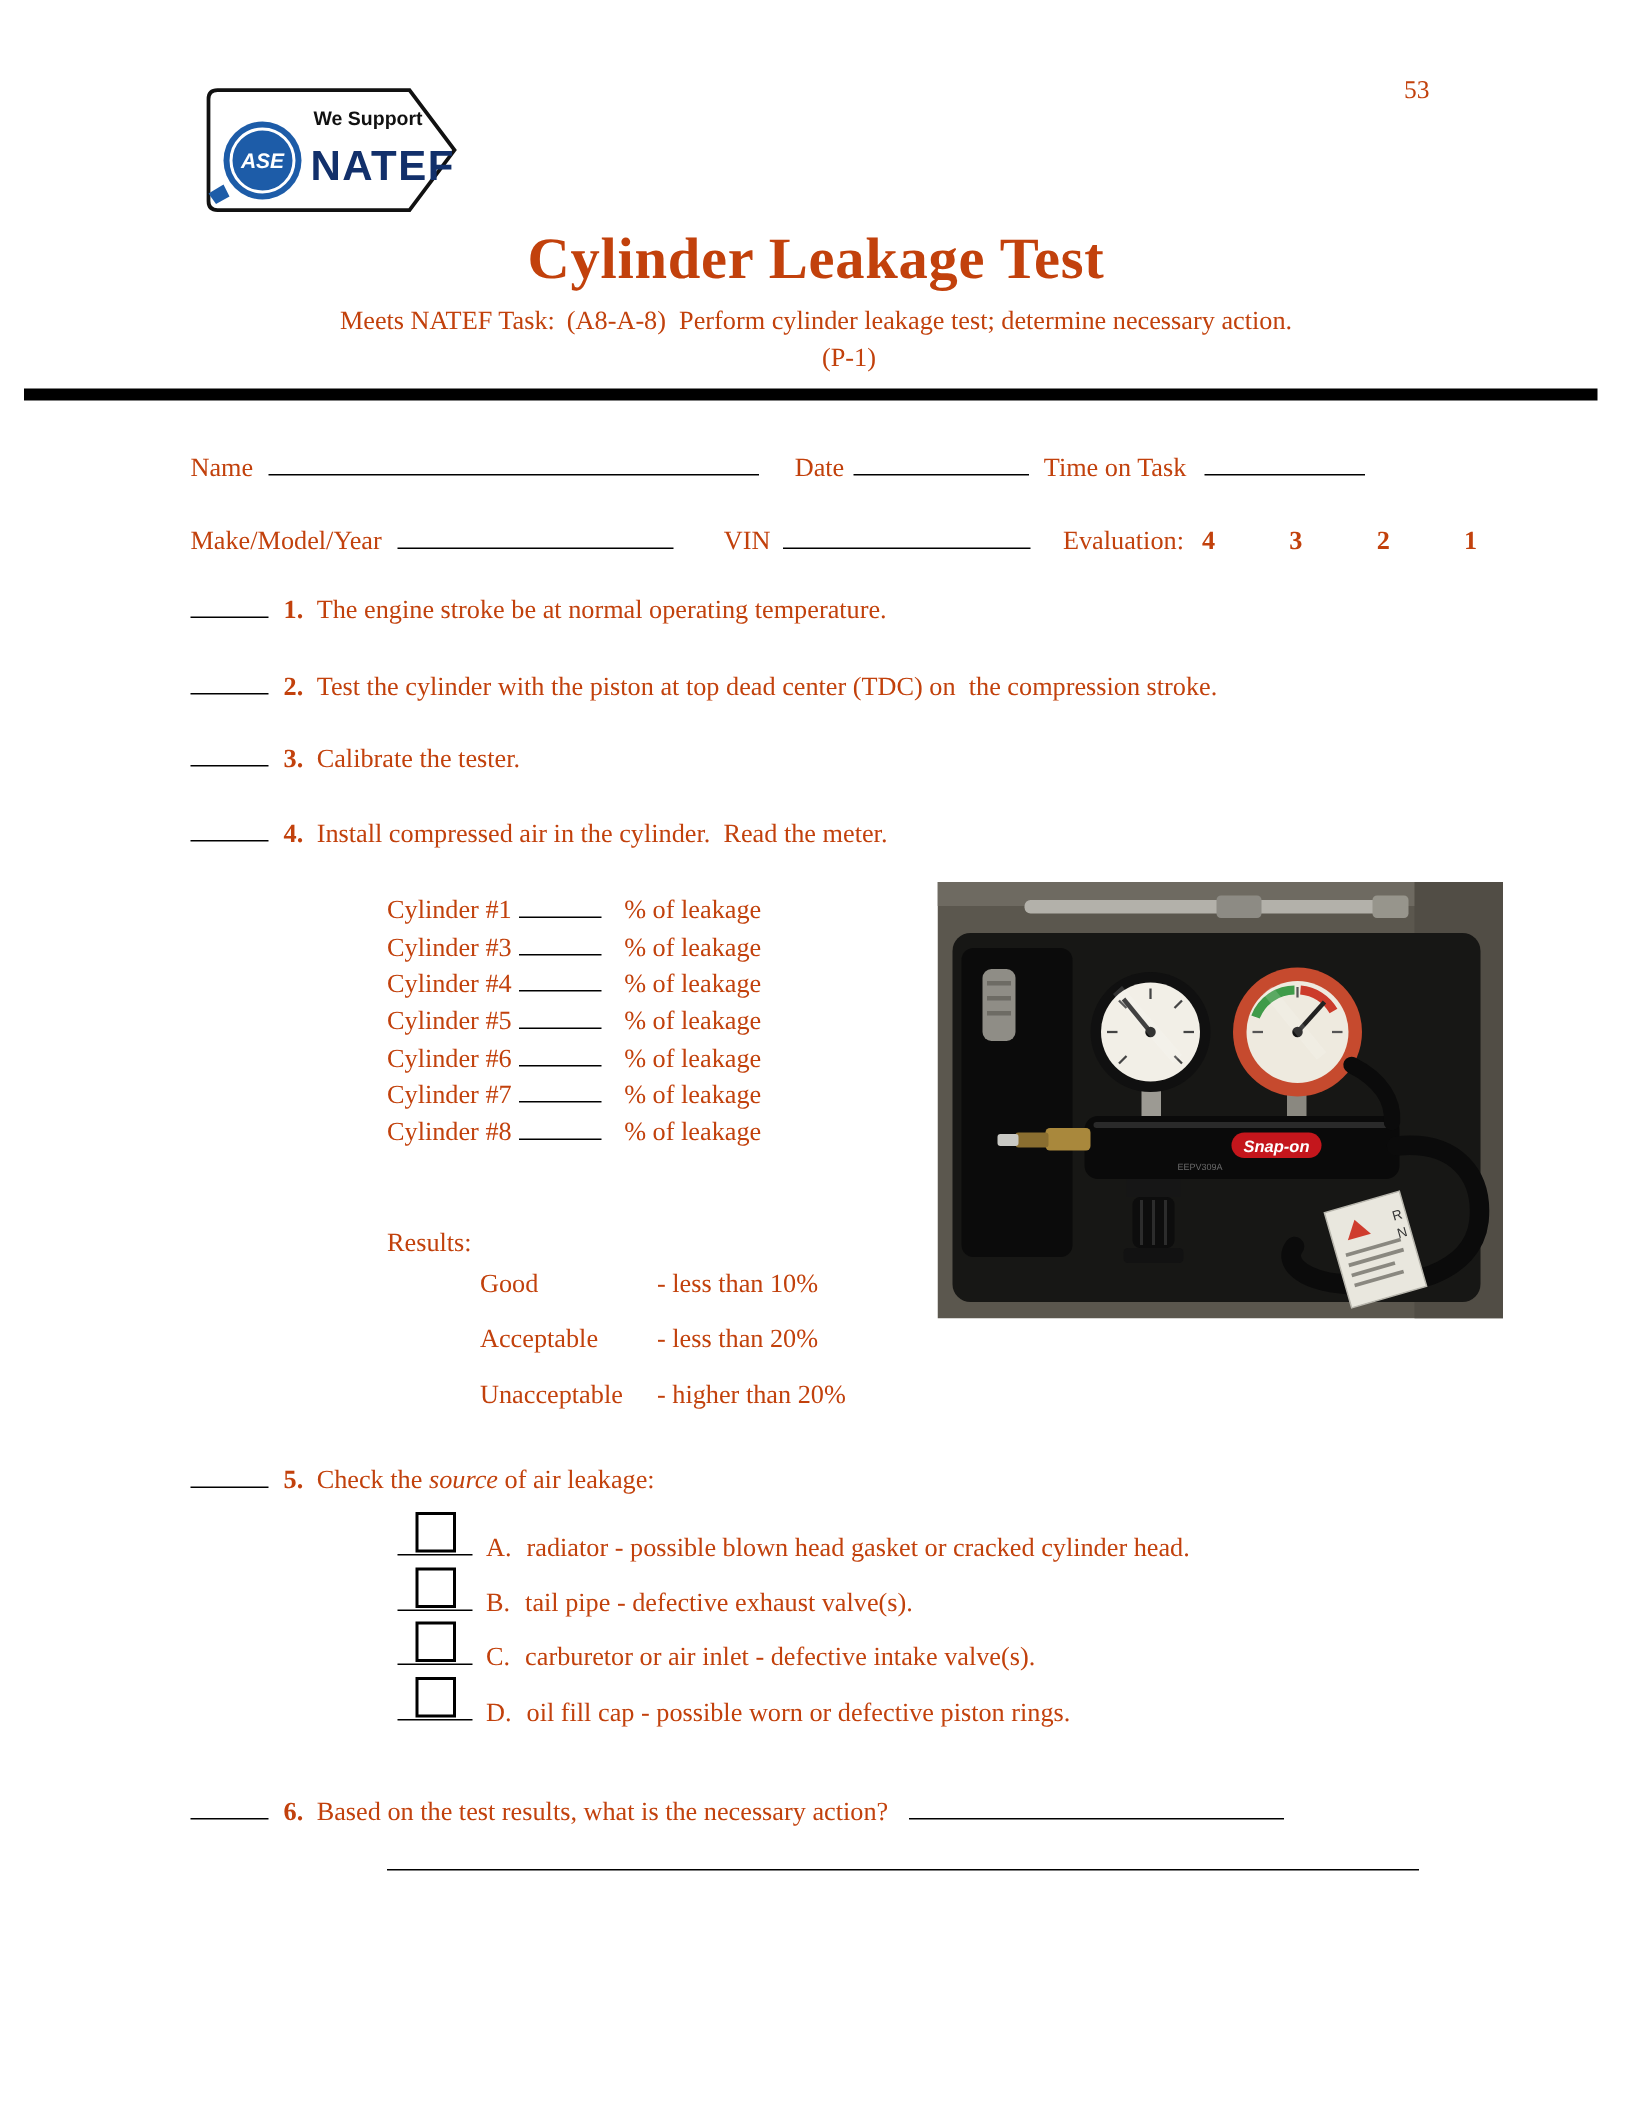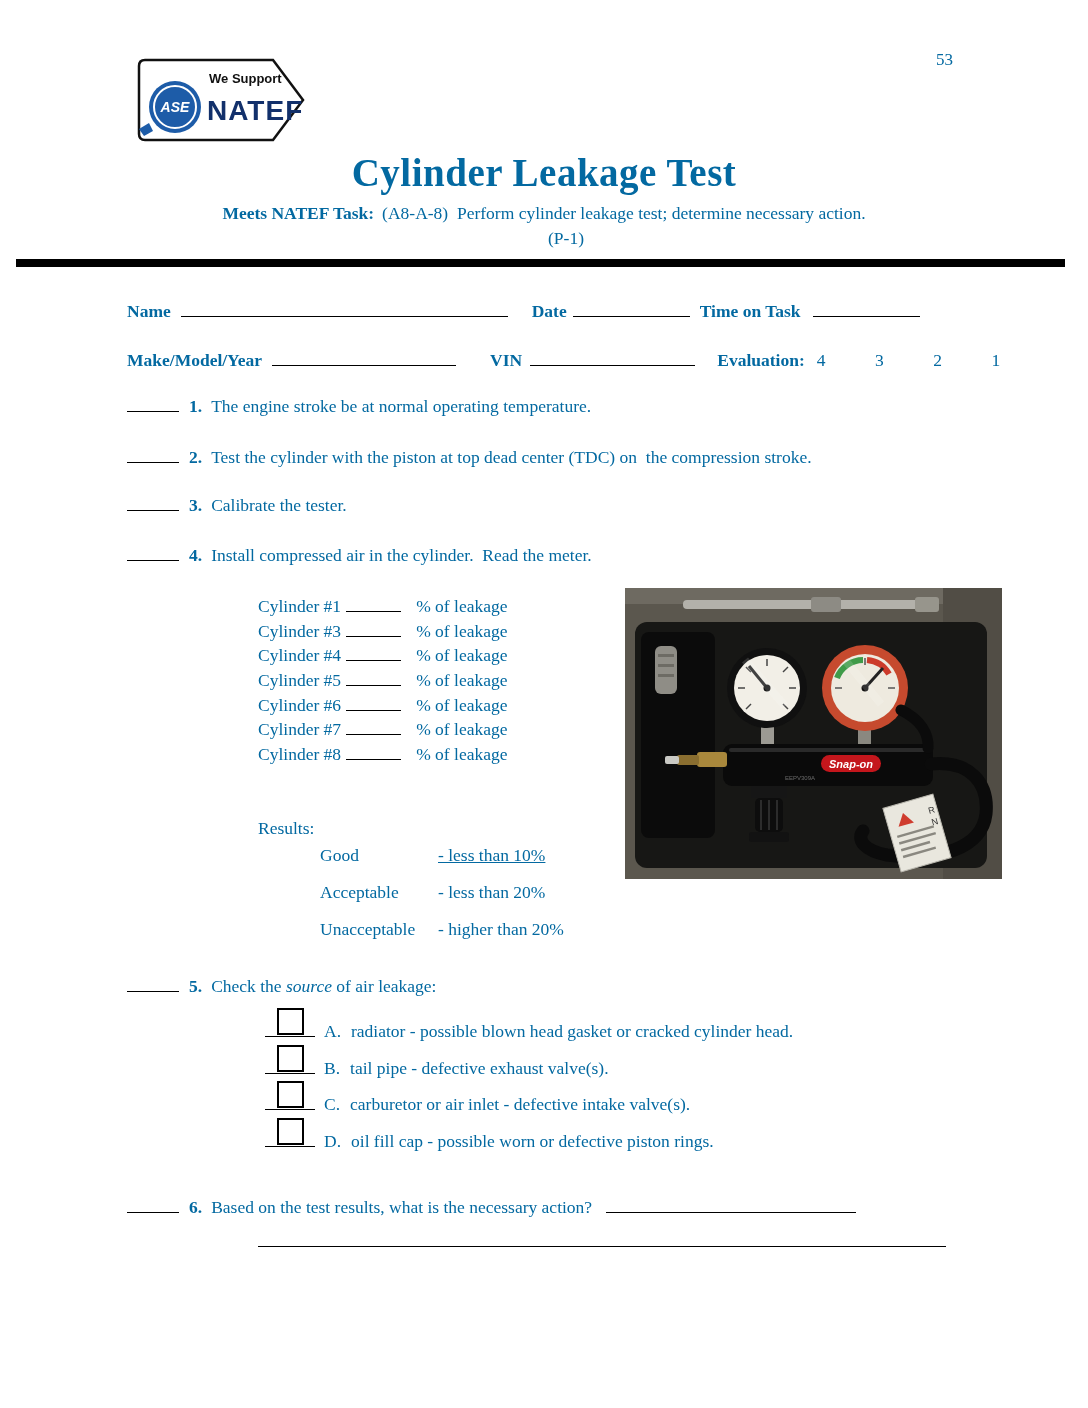--- a/index.html
+++ b/index.html
@@ -1,24 +1,24 @@
 <!DOCTYPE html>
 <html><head>
 <meta charset="utf-8">
 <style>
   * { margin:0; padding:0; box-sizing:border-box; }
   html,body { background:#ffffff; }
   .page {
     position:relative; width:1088px; height:1408px; background:#ffffff;
-    font-family:"Liberation Serif", serif; color:#0369a1; font-size:17.5px; line-height:1.2;
+    font-family:"Liberation Serif", serif; color:#c2410c; font-size:17.5px; line-height:1.2;
     overflow:hidden;
   }
   .abs { position:absolute; white-space:nowrap; }
   .center { left:0; right:0; text-align:center; }
-  b,.bold { font-weight:bold; }
+  b,.bold { font-weight:normal; }
   .blank { display:inline-block; height:2px; border-bottom:1.6px solid #000; vertical-align:baseline; }
   .title { top:150px; font-size:39px; font-weight:bold; letter-spacing:0.5px; }
   .meets { top:203px; }
   .meets .mt { margin-left:8px; white-space:pre; }
   .priority { top:228px;margin-left:44px; }
   .rule { position:absolute; left:16px; top:259px; width:1049px; height:8px; background:#000; }
   .pageno { left:936px; top:50px; font-size:17px; }
   .logo { left:133px; top:55px; width:175px; height:90px; }
   .step .n { font-weight:bold; margin-left:10px; }
   .step .stext { margin-left:9px; white-space:pre; }
@@ -27,21 +27,21 @@
   .cyl-row .cblank { width:55px; margin-left:5px; }
   .cyl-row .suffix { margin-left:15px; }
   .res-head { left:258px; top:818px; }
   .res-row .grade { display:inline-block; width:118px; }
   .photo { left:625px; top:588px; width:377px; height:291px; }
   .option { position:absolute; left:265px; white-space:nowrap; }
   .cbwrap { display:inline-block; width:50px; height:30px; border-bottom:1.5px solid #000; text-align:center; }
   .cbox { display:block; width:27px; height:27px; margin:1px auto 0 auto; border:2px solid #000; background:#fff; }
   .option .letter { margin-left:9px; }
   .option .otext { margin-left:10px; }
-  .evalscale { white-space:pre; word-spacing:8px; font-weight:normal; margin-left:12px; }
+  .evalscale { white-space:pre; word-spacing:8px; font-weight:bold; margin-left:12px; }
   .finline { left:258px; top:1245px; width:688px; border-bottom:1.6px solid #000; height:2px; position:absolute; }
   em { font-style:italic; }
 </style>
 </head>
 <body>
 
 <div class="page">
 
   <div class="abs pageno">53</div>
 
@@ -179,21 +179,21 @@
       <rect x="272" y="242" width="38" height="2.5" fill="#8a8880"></rect>
       <rect x="272" y="249" width="38" height="2.5" fill="#8a8880"></rect>
       <rect x="272" y="256" width="30" height="2.5" fill="#8a8880"></rect>
       <rect x="272" y="263" width="34" height="2.5" fill="#8a8880"></rect>
       <text x="309" y="230" font-family="Liberation Sans, sans-serif" font-size="9" fill="#333">R</text>
       <text x="309" y="242" font-family="Liberation Sans, sans-serif" font-size="9" fill="#333">N</text>
     </g>
   </svg>
 
   <div class="abs res-head">Results:</div>
-  <div class="abs res-row" style="left:320px; top:845px;text-decoration:underline;">
+  <div class="abs res-row" style="left:320px; top:845px;">
     <span class="grade">Good</span><span>- less than 10%</span>
   </div>
   <div class="abs res-row" style="left:320px; top:882px;">
     <span class="grade">Acceptable</span><span>- less than 20%</span>
   </div>
   <div class="abs res-row" style="left:320px; top:919px;">
     <span class="grade">Unacceptable</span><span>- higher than 20%</span>
   </div>
 
   <div class="abs step" style="left:127px; top:976px;">

